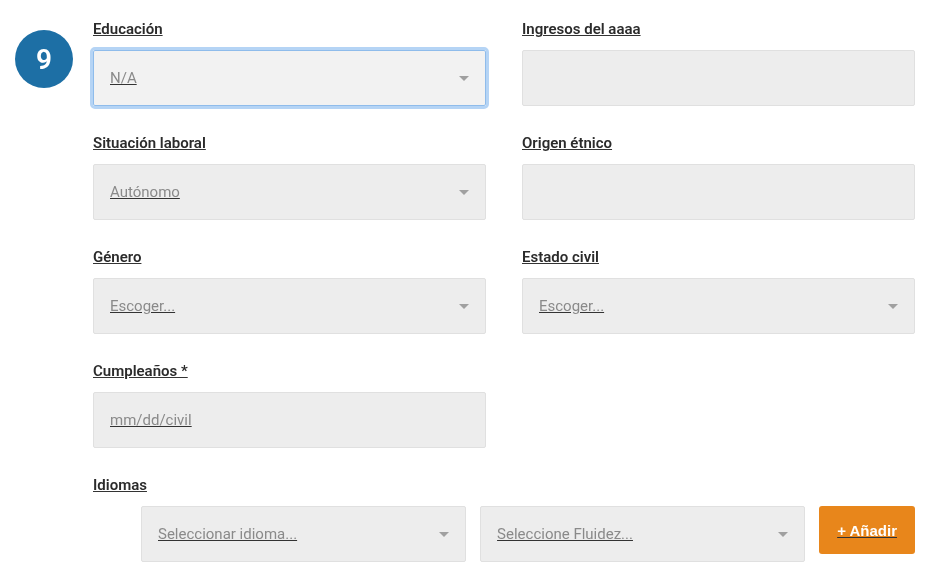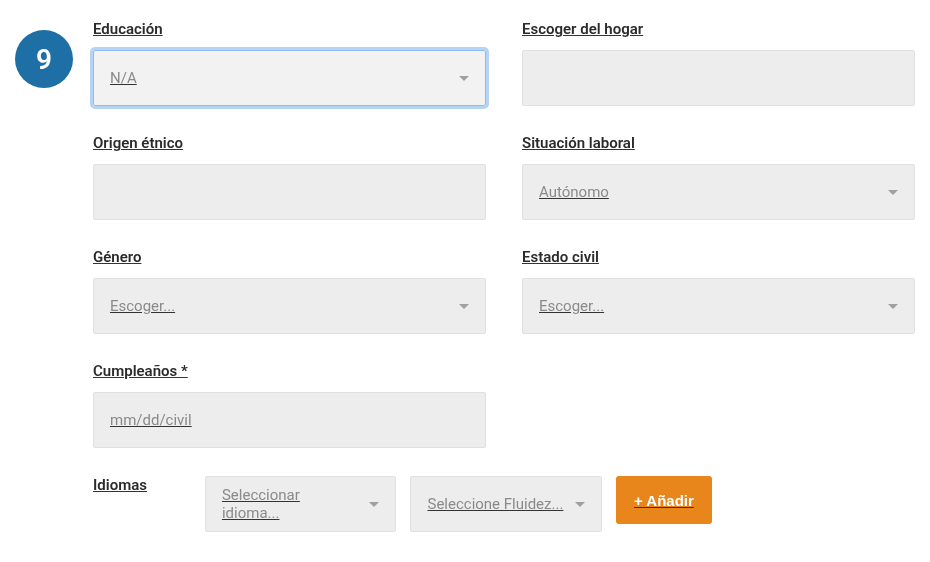--- a/index.html
+++ b/index.html
@@ -70,22 +70,21 @@
       width: 0;
       height: 0;
       border-left: 5px solid transparent;
       border-right: 5px solid transparent;
       border-top: 5px solid #a0a0a0;
       margin-left: 10px;
     }
     .row-languages {
       grid-column: 1 / -1;
       display: flex;
-      flex-direction: row;
-      gap: 10px;
+      flex-direction: column;
     }
     .lang-row {
       display: flex;
       gap: 14px;
       align-items: stretch;
       padding-left: 48px;
     }
     .lang-row .select-box { flex: 1; }
     .add-btn {
       height: 48px;
@@ -114,38 +113,38 @@
 
     <div class="field">
       <div class="label">Educación</div>
       <div class="select-box focused">
         <span class="select-value">N/A</span>
         <span class="chevron"></span>
       </div>
     </div>
 
     <div class="field">
-      <div class="label">Escoger del hogar</div>
-      <div class="select-box">
-        <span class="select-value"></span>
-      </div>
-    </div>
-
-    <div class="field">
-      <div class="label">Origen étnico</div>
+      <div class="label">Ingresos del aaaa</div>
       <div class="select-box">
         <span class="select-value"></span>
       </div>
     </div>
 
     <div class="field">
       <div class="label">Situación laboral</div>
       <div class="select-box">
         <span class="select-value">Autónomo</span>
         <span class="chevron"></span>
+      </div>
+    </div>
+
+    <div class="field">
+      <div class="label">Origen étnico</div>
+      <div class="select-box">
+        <span class="select-value"></span>
       </div>
     </div>
 
     <div class="field">
       <div class="label">Género</div>
       <div class="select-box">
         <span class="select-value">Escoger...</span>
         <span class="chevron"></span>
       </div>
     </div>

